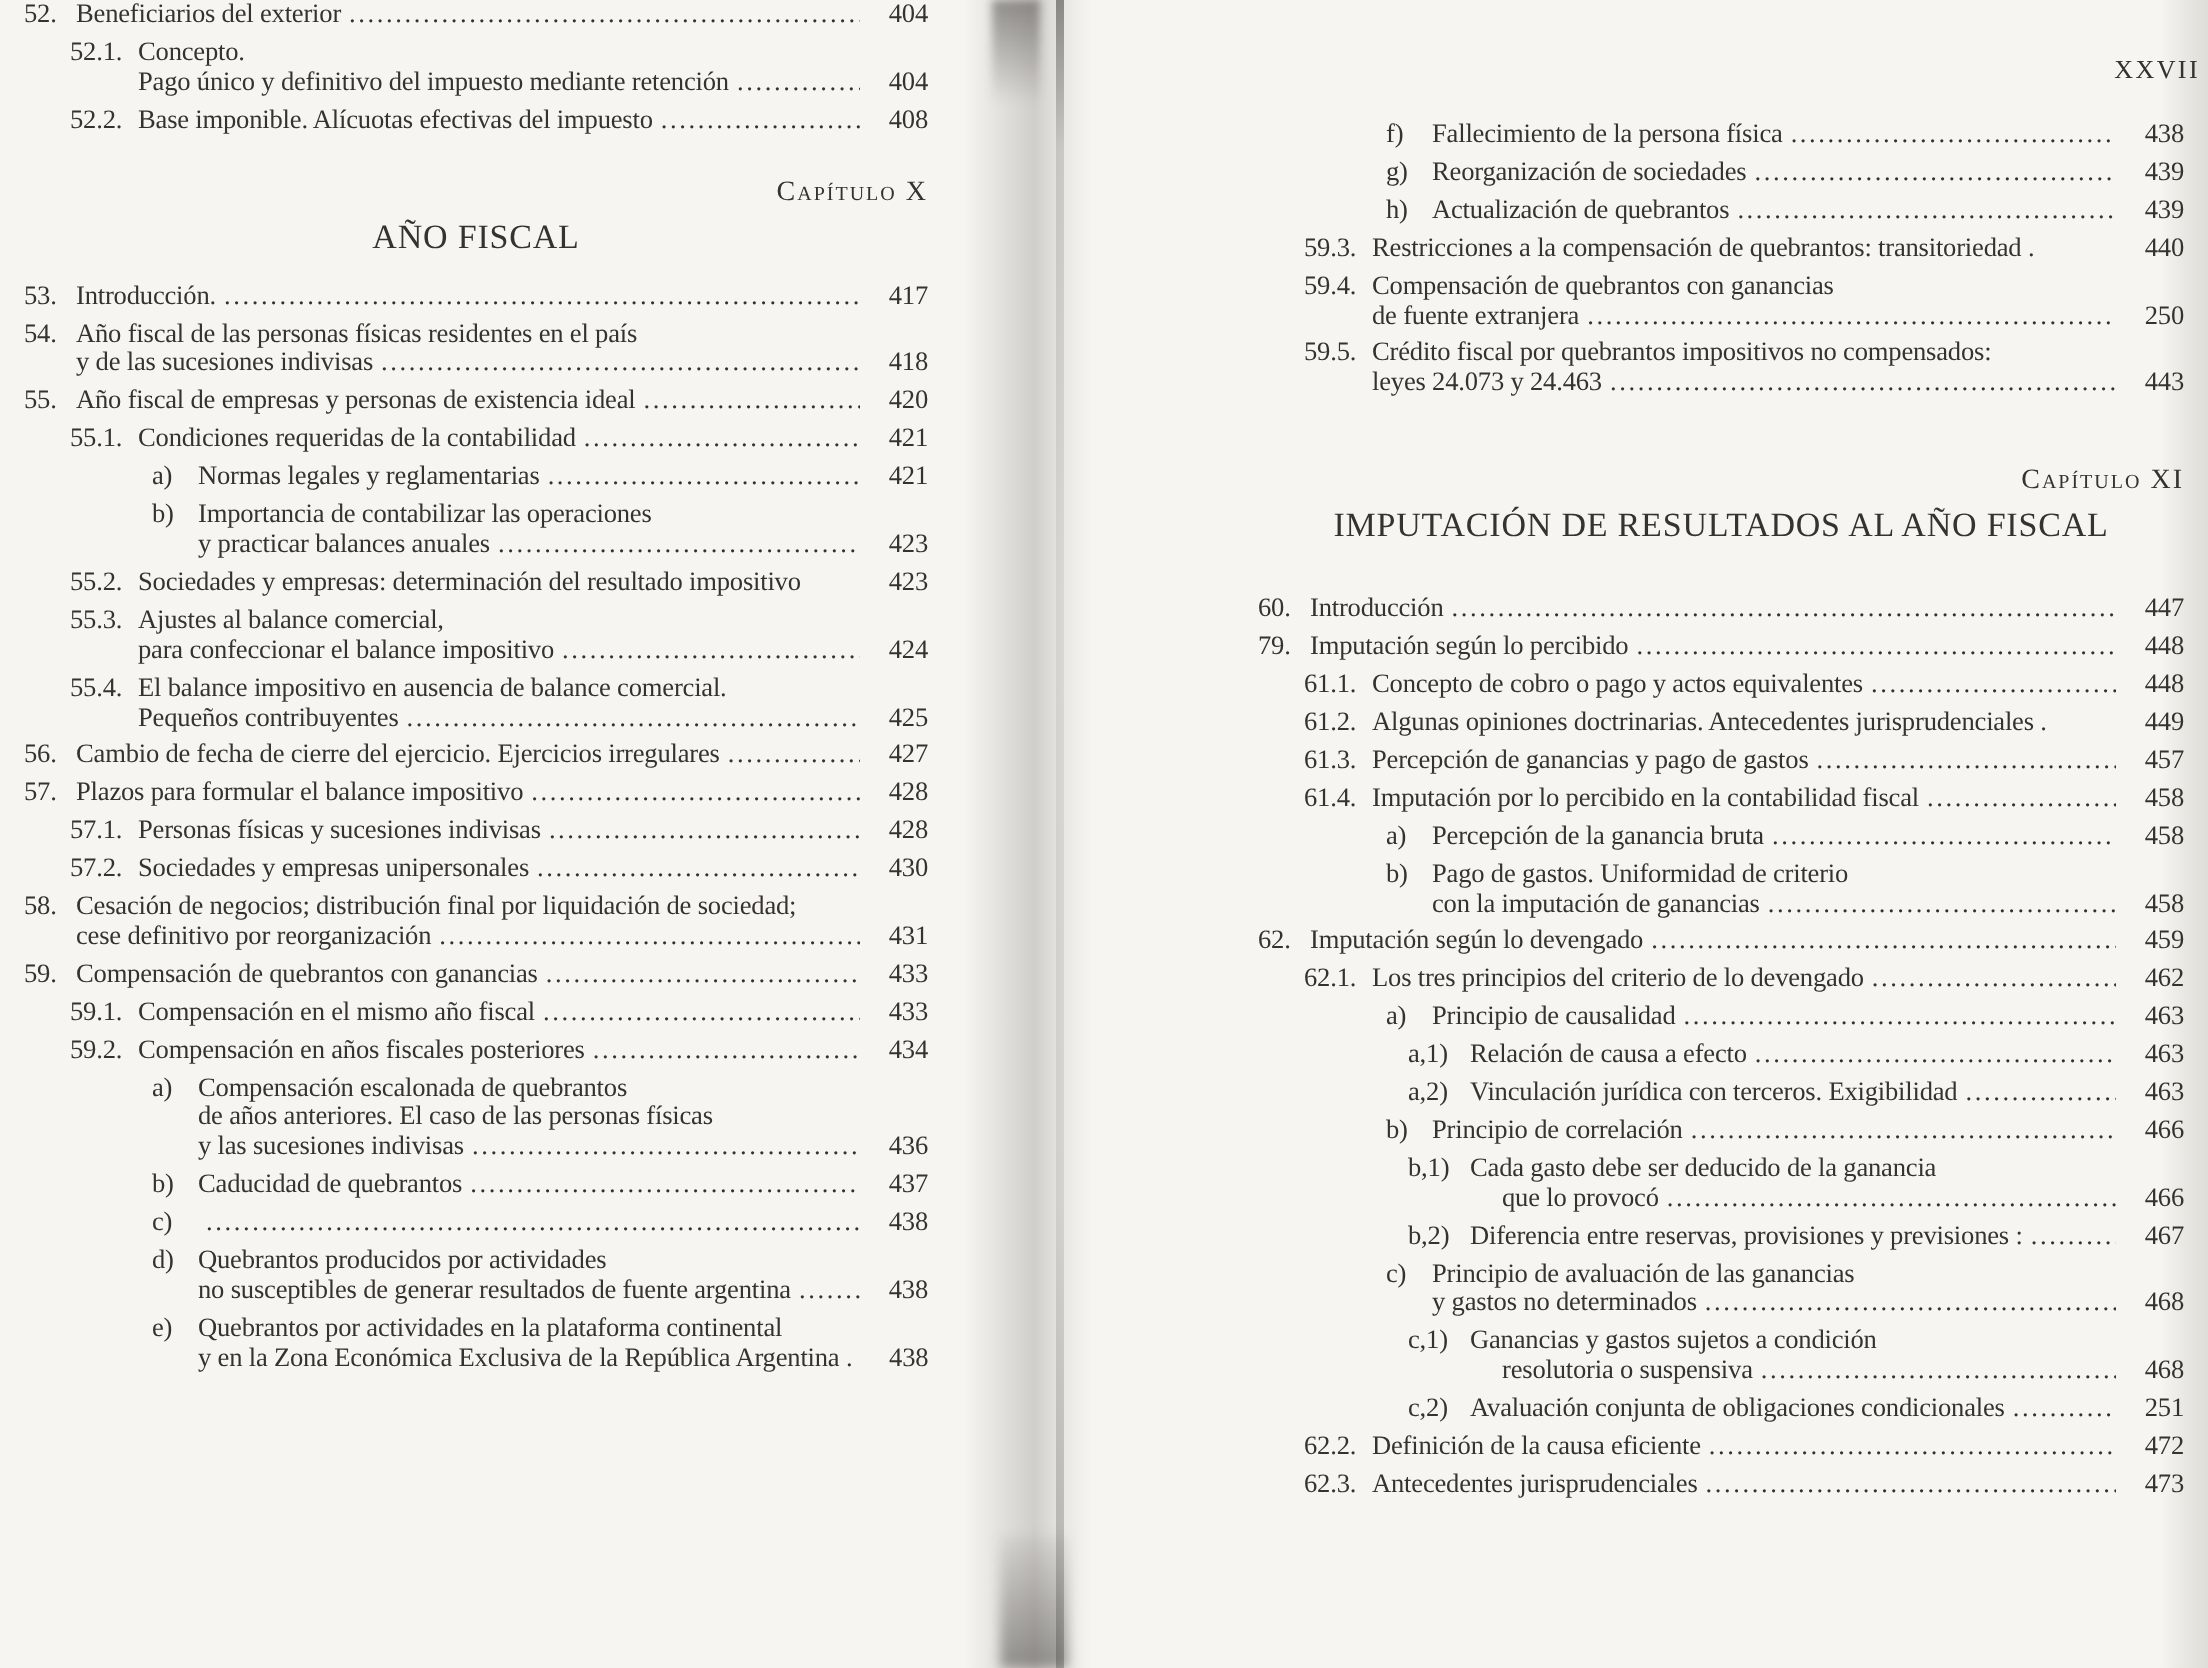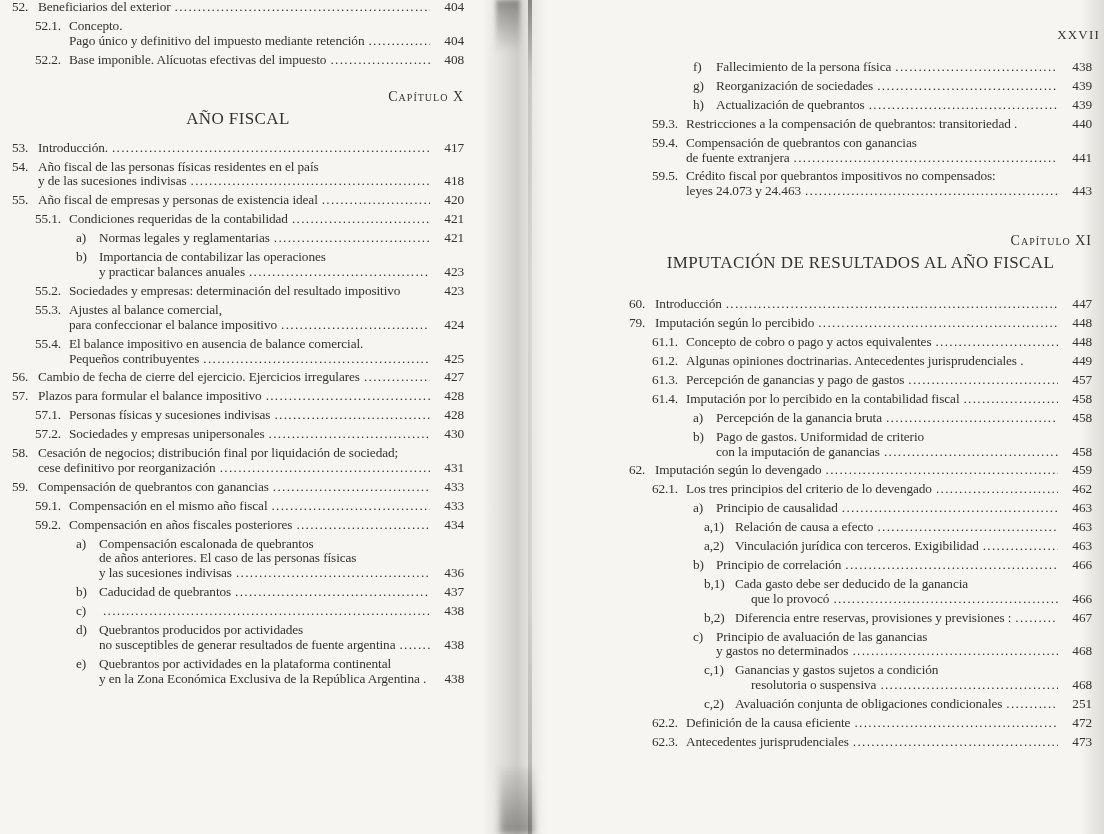--- a/index.html
+++ b/index.html
@@ -357,21 +357,21 @@
           </div>
         </div>
         <div class="entry lvl1">
           <div class="line">
             <span class="num">59.4.</span>
             <span class="txt">Compensación de quebrantos con ganancias</span>
           </div>
           <div class="line cont">
             <span class="txt">de fuente extranjera</span>
             <span class="leader dotted"></span>
-            <span class="pg">441</span>
+            <span class="pg">250</span>
           </div>
         </div>
         <div class="entry lvl1">
           <div class="line">
             <span class="num">59.5.</span>
             <span class="txt">Crédito fiscal por quebrantos impositivos no compensados:</span>
           </div>
           <div class="line cont">
             <span class="txt">leyes 24.073 y 24.463</span>
             <span class="leader dotted"></span>

